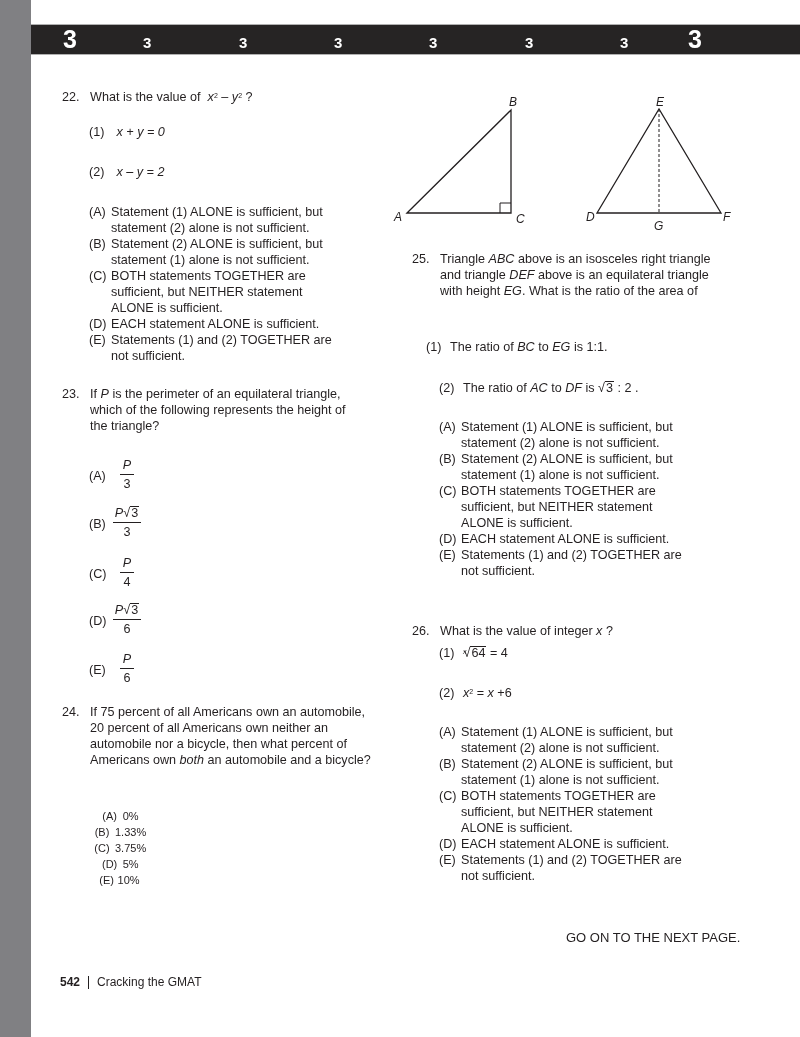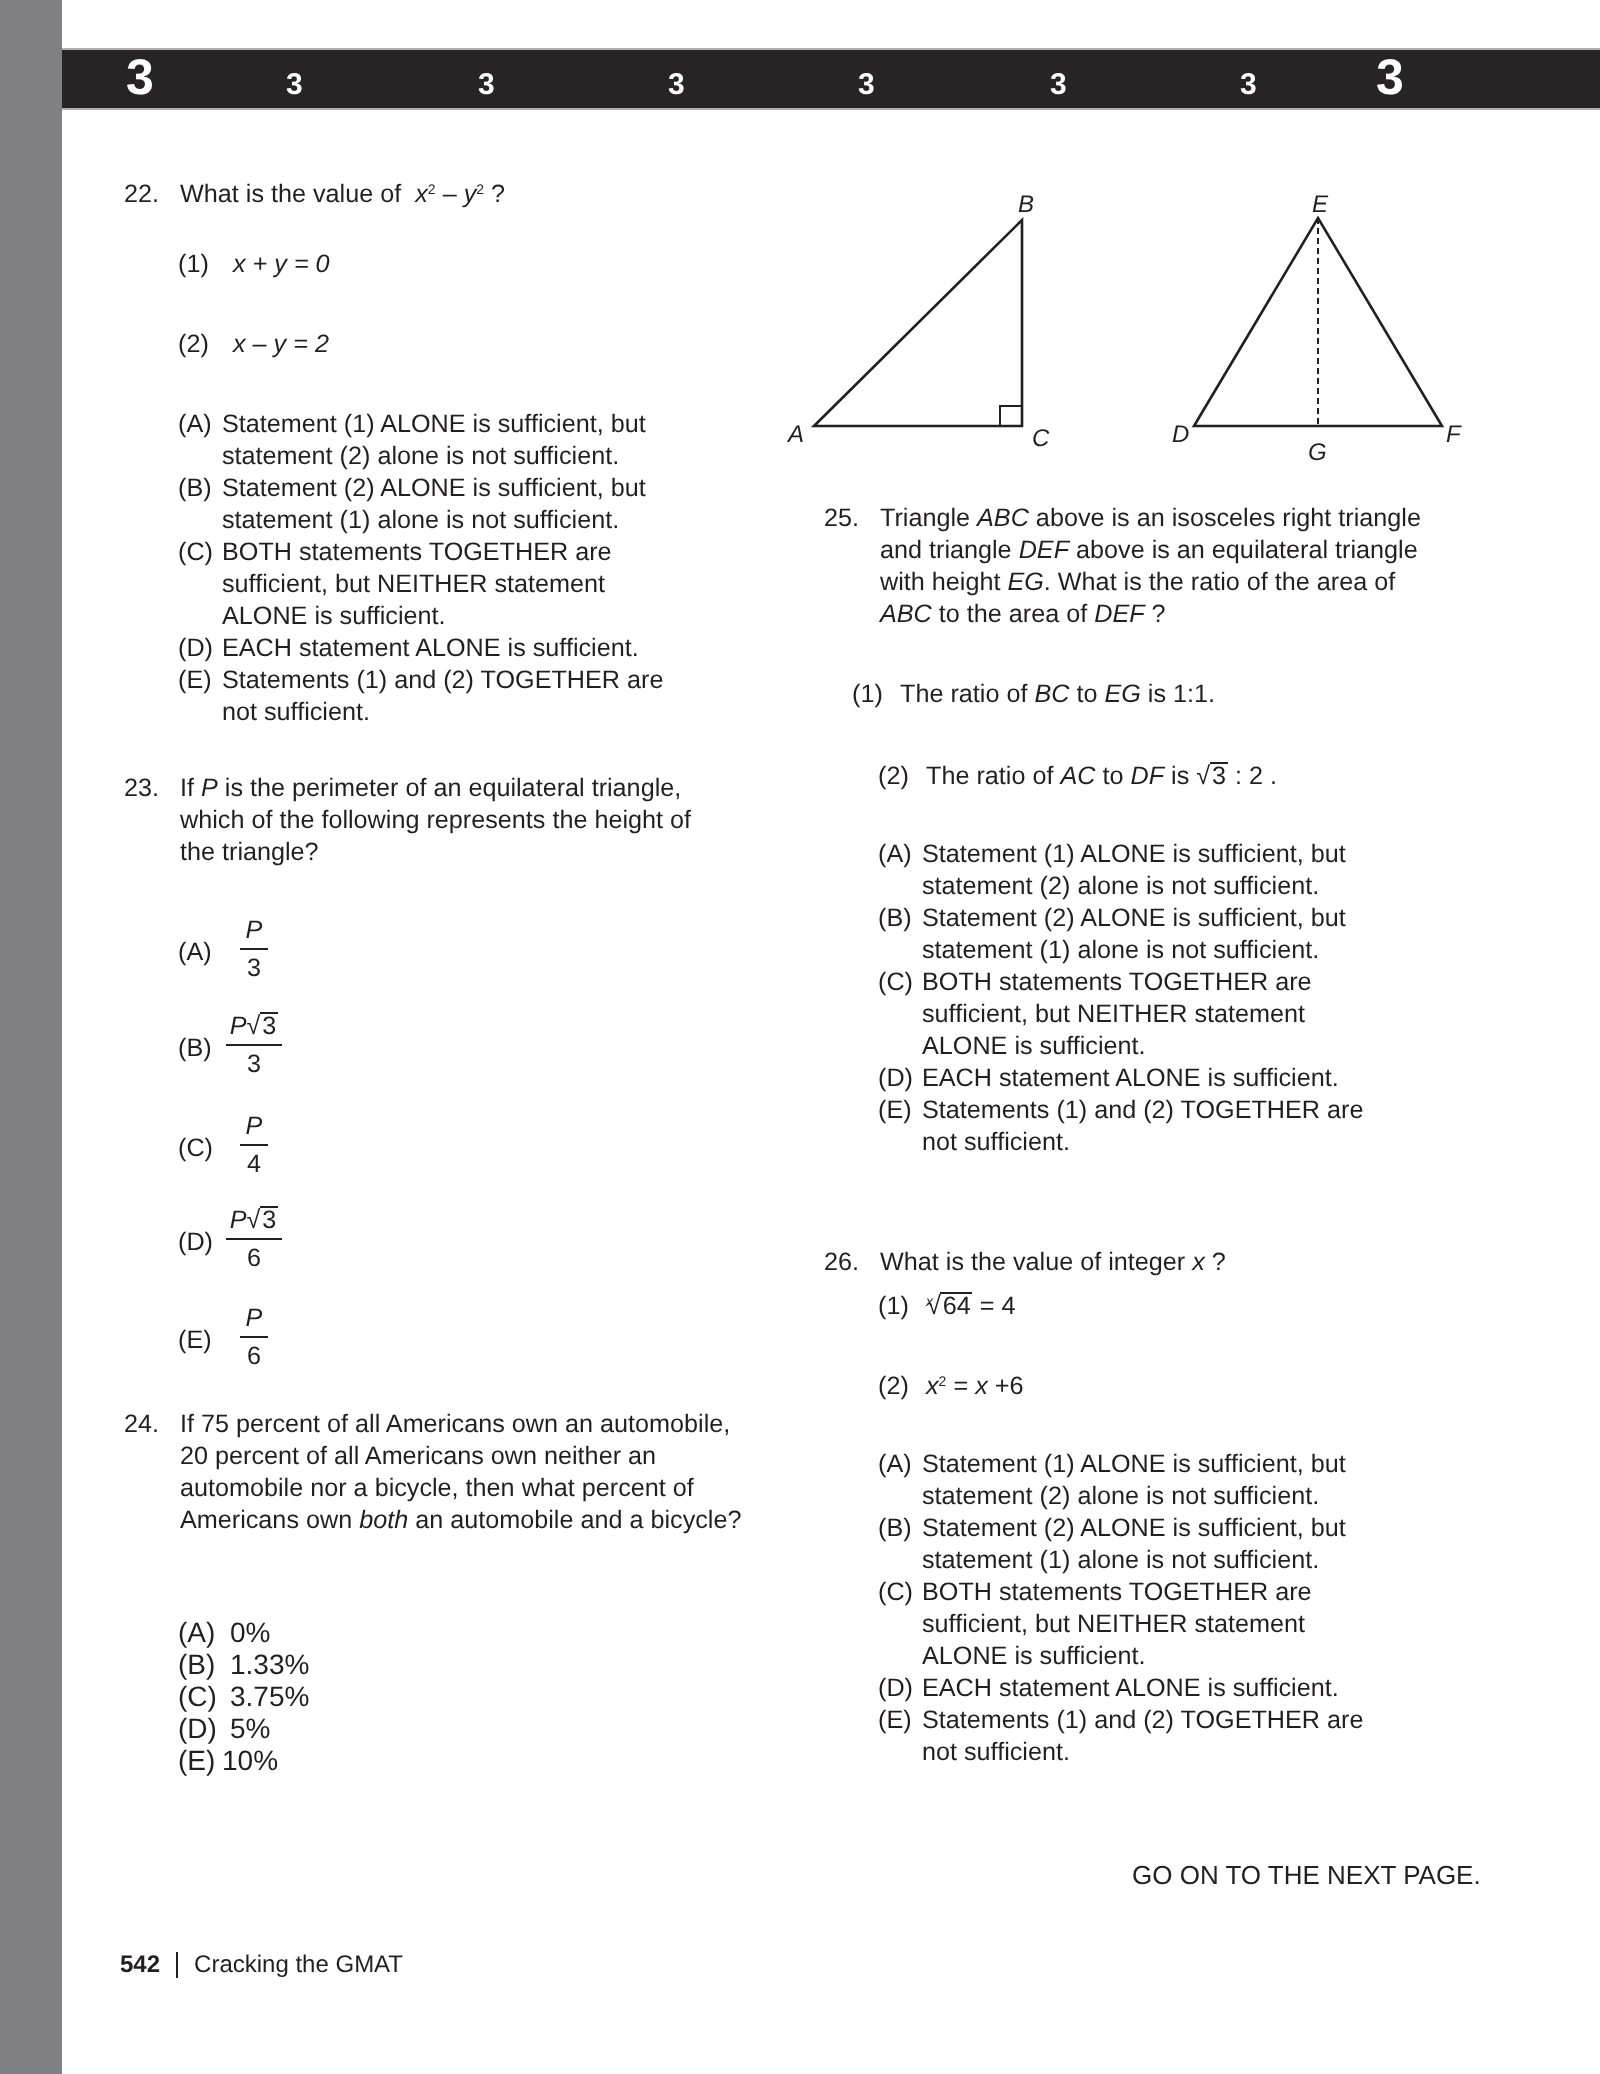--- a/index.html
+++ b/index.html
@@ -24,21 +24,21 @@
   sup { font-size:7px; vertical-align:top; position:relative; top:-1px; }
   .sqrt { display:inline-block; }
   .sqrt .rad { display:inline-block; border-top:1px solid #231f20; padding:0 1px; line-height:13px; }
 
   .frac { position:absolute; font-size:12.6px; text-align:center; }
   .frac .num { display:block; font-style:italic; line-height:15px; }
   .frac .bar { display:block; border-top:1px solid #231f20; margin:1px 0 2px 0; }
   .frac .den { display:block; line-height:15px; }
   .flbl { position:absolute; font-size:12.6px; }
 
-  .mc { position:absolute; font-size:14px; line-height:16px; }
+  .mc { position:absolute; font-size:11px; line-height:16px;text-align:center; }
   .mc div { white-space:nowrap; }
   .mc .lbl { display:inline-block; width:26px; }
 
   .footer-go { position:absolute; left:566px; top:930px; font-size:13px; }
   .folio { position:absolute; left:60px; top:975px; font-size:12px; }
   .folio .pg { font-weight:bold; }
   .folio .sep { display:inline-block; width:1px; height:13px; background:#231f20; vertical-align:middle; margin:0 8px 0 8px; }
   .fig { position:absolute; left:380px; top:85px; }
 </style>
 </head>
@@ -178,21 +178,20 @@
     <text x="274" y="145" font-style="italic" font-size="12" fill="#231f20">G</text>
   </g>
 </svg>
 
 <div class="q" style="left:412px; top:251px;">
   <span class="qnum">25.</span>
   <div class="qtext" id="q25stem">
       <div><span>Triangle </span><i>ABC</i><span> above is an isosceles right triangle</span></div>
       <div><span>and triangle </span><i>DEF</i><span> above is an equilateral triangle</span></div>
       <div><span>with height </span><i>EG</i><span>. What is the ratio of the area of</span></div>
-      <div><i>ABC</i><span> to the area of </span><i>DEF</i><span> ?</span></div>
     </div>
 </div>
 <div class="stmt" style="left:426px; top:339px;">
   <span class="lbl">(1)</span><span>The ratio of </span><i>BC</i><span> to </span><i>EG</i><span> is 1:1.</span>
 </div>
 <div class="stmt" style="left:439px; top:380px;">
   <span class="lbl">(2)</span><span>The ratio of </span><i>AC</i><span> to </span><i>DF</i><span> is </span><span class="sqrt">√<span class="rad">3</span></span><span> : 2 .</span>
 </div>
 <div class="opts" id="q25opts" style="left:439px; top:419px; width:300px;">
     <div class="opt">

